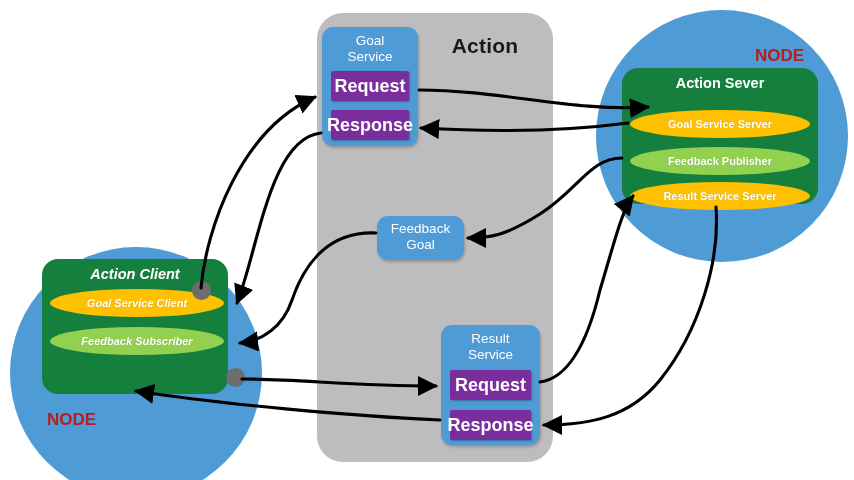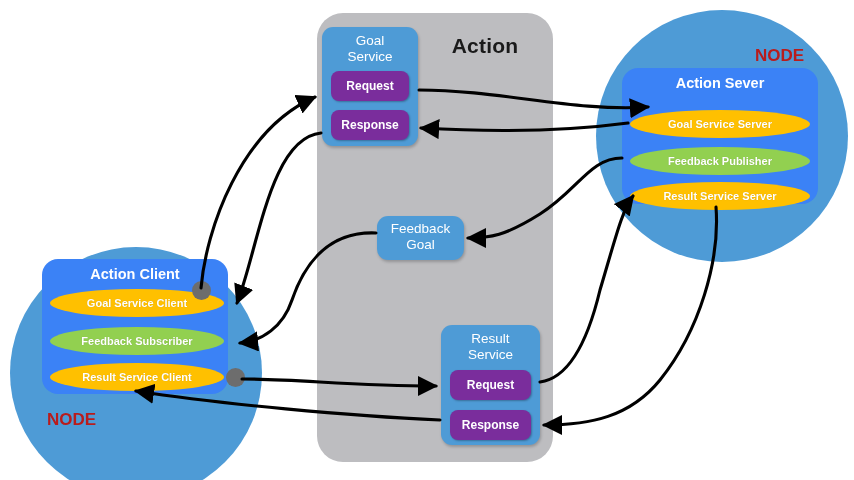--- a/index.html
+++ b/index.html
@@ -25,22 +25,22 @@
   
   .svc-box{
     position:absolute;background:#4e9bd6;border-radius:11px;z-index:14;
     box-shadow:1px 2px 3px rgba(0,0,0,.22);
   }
   .svc-title{
     color:#ffffff;font-size:13.5px;font-weight:normal;text-align:center;
     line-height:16px;padding-top:6px;
   }
   .rr{
-    background:#7a2d9c;border-radius:8px;color:#ffffff;
-    font-size:12px;font-weight:bold;display:flex;align-items:center;
+    background:#7a2d9c;border-radius:2px;color:#ffffff;
+    font-size:18px;font-weight:bold;display:flex;align-items:center;
     justify-content:center;box-shadow:1px 1px 2px rgba(0,0,0,.28);
   }
 
   #goal-service{left:322px;top:27px;width:96px;height:119px;}
   #goal-service .rr{position:absolute;left:9px;width:78px;height:30px;}
   #goal-req{top:44px;}
   #goal-resp{top:83px;}
 
   #result-service{left:441px;top:325px;width:99px;height:120px;}
   #result-service .rr{position:absolute;left:9px;width:81px;height:30px;}
@@ -53,22 +53,22 @@
   
   .node-circle{position:absolute;border-radius:50%;background:#4e9bd6;z-index:8;}
   #node-client{left:10px;top:247px;width:252px;height:252px;}
   #node-server{left:596px;top:10px;width:252px;height:252px;}
 
   .node-label{position:absolute;color:#b91c1c;font-size:17px;font-weight:bold;z-index:11;}
   #node-label-client{left:47px;top:410px;}
   #node-label-server{left:755px;top:46px;}
 
   
-  .action-box{position:absolute;background:#3b82f6;border-radius:16px;z-index:10;}
-  #action-client{left:42px;top:259px;width:186px;height:135px;}
+  .action-box{position:absolute;background:#15803d;border-radius:16px;z-index:10;}
+  #action-client{left:42px;top:259px;width:186px;height:135px;font-style:italic;}
   #action-server{left:622px;top:68px;width:196px;height:136px;}
   .action-box .hdr{
     color:#ffffff;font-size:14.5px;font-weight:bold;text-align:center;padding-top:7px;
   }
 
   
   .pill{
     position:absolute;border-radius:50%/50%;display:flex;align-items:center;
     justify-content:center;color:#ffffff;font-weight:bold;font-size:11px;
     text-shadow:0 0 1px rgba(0,0,0,.20);z-index:11;white-space:nowrap;
@@ -100,21 +100,20 @@
   <div class="action-panel"></div>
   <div class="action-title">Action</div>
 
   <div class="node-circle" id="node-client"></div>
   <div class="node-label" id="node-label-client">NODE</div>
 
   <div class="action-box" id="action-client">
     <div class="hdr">Action Client</div>
     <div class="pill yellow" id="pill-gsc">Goal Service Client</div>
     <div class="pill green" id="pill-fbs">Feedback Subscriber</div>
-    <div class="pill yellow" id="pill-rsc">Result Service Client</div>
   </div>
 
   <div class="node-circle" id="node-server"></div>
   <div class="node-label" id="node-label-server">NODE</div>
 
   <div class="action-box" id="action-server">
     <div class="hdr">Action Sever</div>
     <div class="pill yellow" id="pill-gss">Goal Service Server</div>
     <div class="pill green" id="pill-fbp">Feedback Publisher</div>
     <div class="pill yellow" id="pill-rss">Result Service Server</div>

